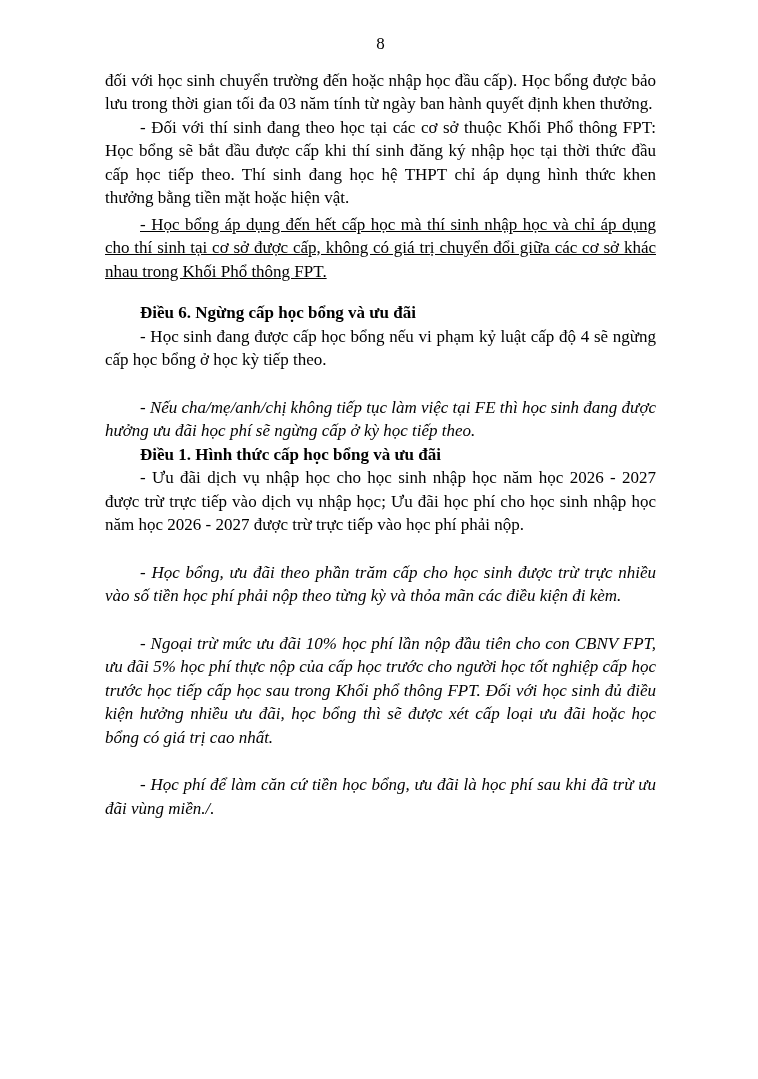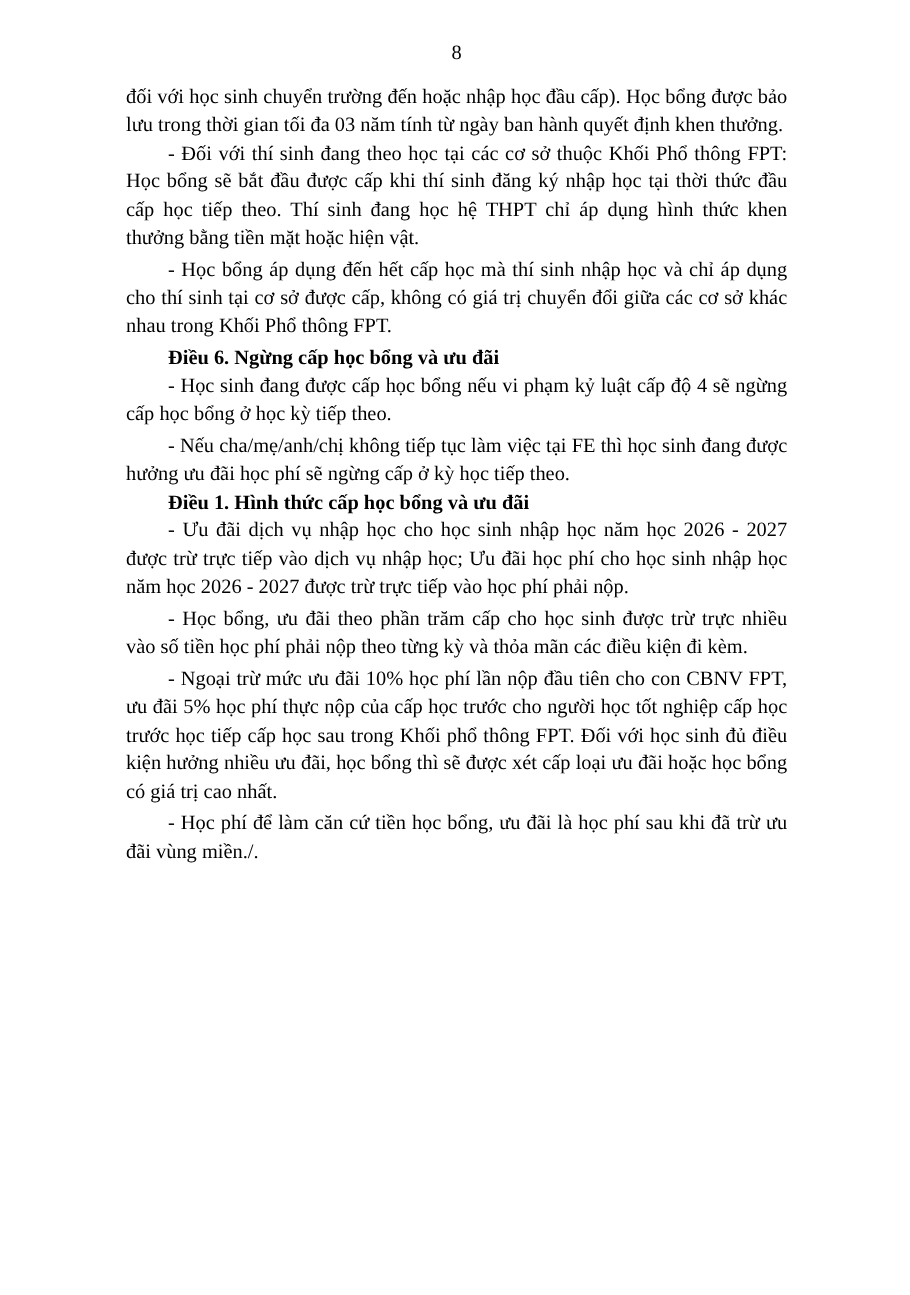--- a/index.html
+++ b/index.html
@@ -31,23 +31,23 @@
     margin: 0;
     text-align: justify;
   }
   .para.indent {
     text-indent: 35px;
   }
   .para.heading {
     font-weight: bold;
     text-align: left;
   }
-  .mt-sm { margin-top: 3px; }
-  .mt-md { margin-top: 3px; }
-  .mt-lg { margin-top: 3px; }
+  .mt-sm { margin-top: 3px; text-decoration: underline; }
+  .mt-md { margin-top: 18px; }
+  .mt-lg { margin-top: 24px; font-style: italic; }
 </style>
 </head>
 <body>
 
 <div class="page">
 
   <div class="page-number">8</div>
 
   <p class="para">đối với học sinh chuyển trường đến hoặc nhập học đầu cấp). Học bổng được bảo lưu trong thời gian tối đa 03 năm tính từ ngày ban hành quyết định khen thưởng.</p>
 

